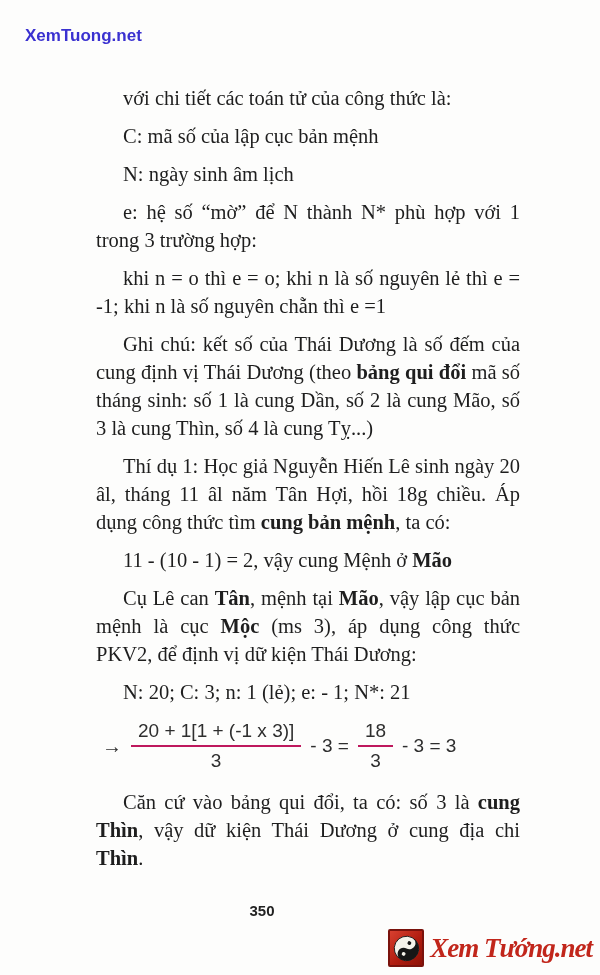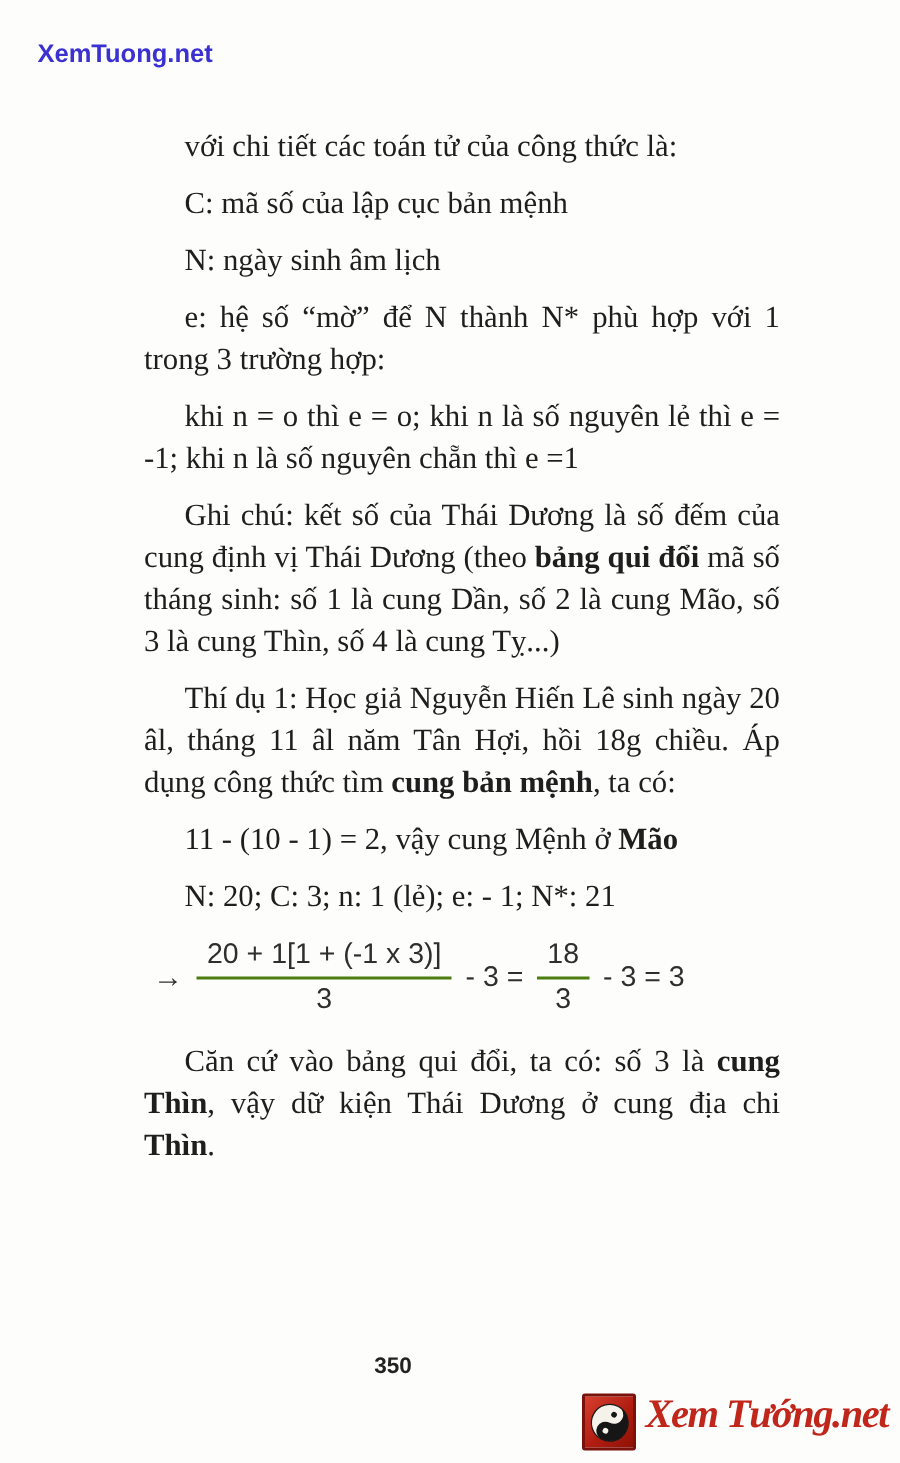--- a/index.html
+++ b/index.html
@@ -34,31 +34,31 @@
   .formula{
     display:flex;align-items:center;
     gap:9px;
     margin:14px 0 16px 18px;
     font-family:"Liberation Sans", sans-serif;
     font-size:19px;color:#2e2e2e;
     text-indent:0;
   }
   .formula .arrow{font-size:20px;line-height:1;}
   .frac{display:inline-flex;flex-direction:column;align-items:center;}
-  .frac .num{display:block;border-bottom:2px solid #4d7c0f;padding:0 7px 3px 7px;}
+  .frac .num{display:block;border-bottom:2px solid #be185d;padding:0 7px 3px 7px;}
   .frac .den{display:block;padding-top:3px;}
   .page-number{
     position:absolute;top:902px;left:0;width:524px;
     text-align:center;
     font-family:"Liberation Sans", sans-serif;
     font-size:15px;font-weight:bold;color:#222;
   }
   .footer-logo{
     position:absolute;right:8px;bottom:8px;
-    display:flex;gap:6px;
+    display:flex;align-items:center;gap:6px;
   }
   .yinyang-box{
     width:36px;height:38px;
     background:linear-gradient(135deg,#d8402f 0%,#b01d10 55%,#8e1106 100%);
     border:2px solid #7a120c;
     border-radius:2px;
     display:flex;align-items:center;justify-content:center;
     box-sizing:border-box;
   }
   .yinyang-box svg{transform:rotate(28deg);}
@@ -78,20 +78,21 @@
 <div class="content">
   <div>
       <p class="para"><span>với chi tiết các toán tử của công thức là:</span></p>
       <p class="para"><span>C: mã số của lập cục bản mệnh</span></p>
       <p class="para"><span>N: ngày sinh âm lịch</span></p>
       <p class="para"><span>e: hệ số “mờ” để N thành N* phù hợp với 1 trong 3 trường hợp:</span></p>
       <p class="para"><span>khi n = o thì e = o; khi n là số nguyên lẻ thì e = -1; khi n là số nguyên chẵn thì e =1</span></p>
       <p class="para"><span>Ghi chú: kết số của Thái Dương là số đếm của cung định vị Thái Dương (theo </span><span class="bold">bảng qui đổi</span><span> mã số tháng sinh: số 1 là cung Dần, số 2 là cung Mão, số 3 là cung Thìn, số 4 là cung Tỵ...)</span></p>
       <p class="para"><span>Thí dụ 1: Học giả Nguyễn Hiến Lê sinh ngày 20 âl, tháng 11 âl năm Tân Hợi, hồi 18g chiều. Áp dụng công thức tìm </span><span class="bold">cung bản mệnh</span><span>, ta có:</span></p>
       <p class="para"><span>11 - (10 - 1) = 2, vậy cung Mệnh ở </span><span class="bold">Mão</span></p>
+      <p class="para"><span>Cụ Lê can </span><span class="bold">Tân</span><span>, mệnh tại </span><span class="bold">Mão</span><span>, vậy lập cục bản mệnh là cục </span><span class="bold">Mộc</span><span> (ms 3), áp dụng công thức PKV2, để định vị dữ kiện Thái Dương:</span></p>
       <p class="para"><span>N: 20; C: 3; n: 1 (lẻ); e: - 1; N*: 21</span></p>
     </div>
 
   <div class="formula">
     <span class="arrow">→</span>
     <span class="frac">
       <span class="num">20 + 1[1 + (-1 x 3)]</span>
       <span class="den">3</span>
     </span>
     <span>- 3 =</span>

